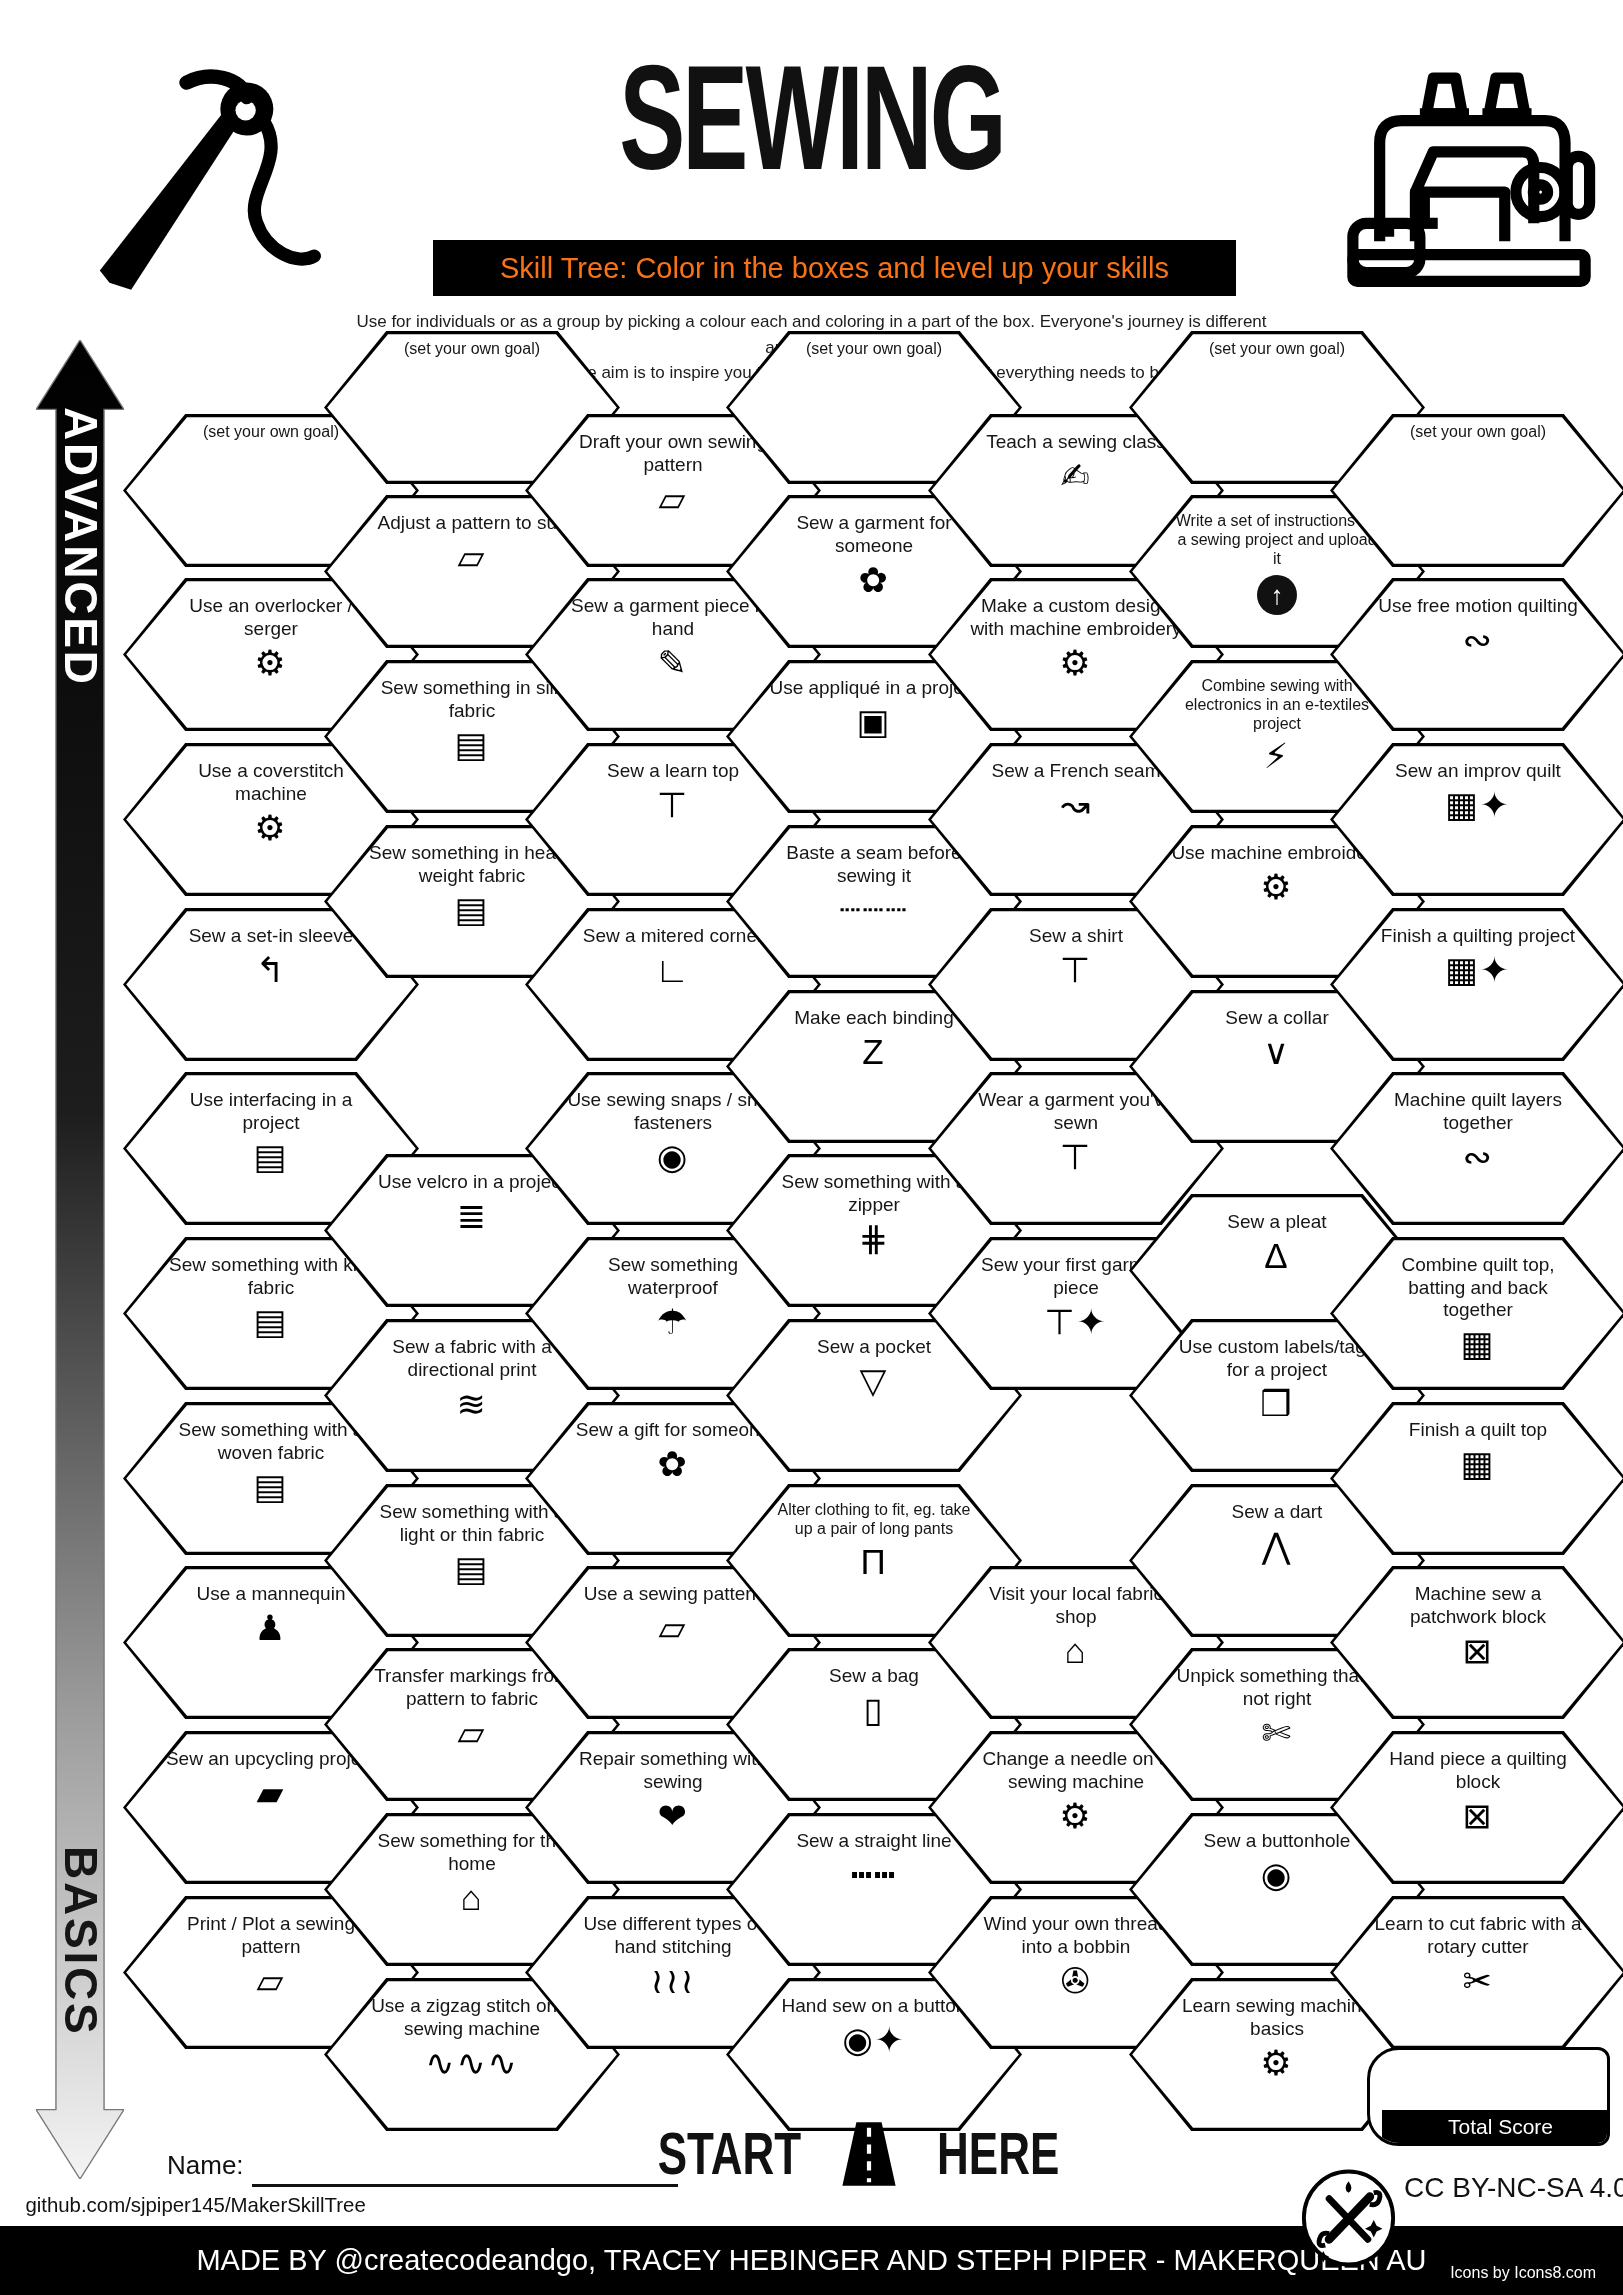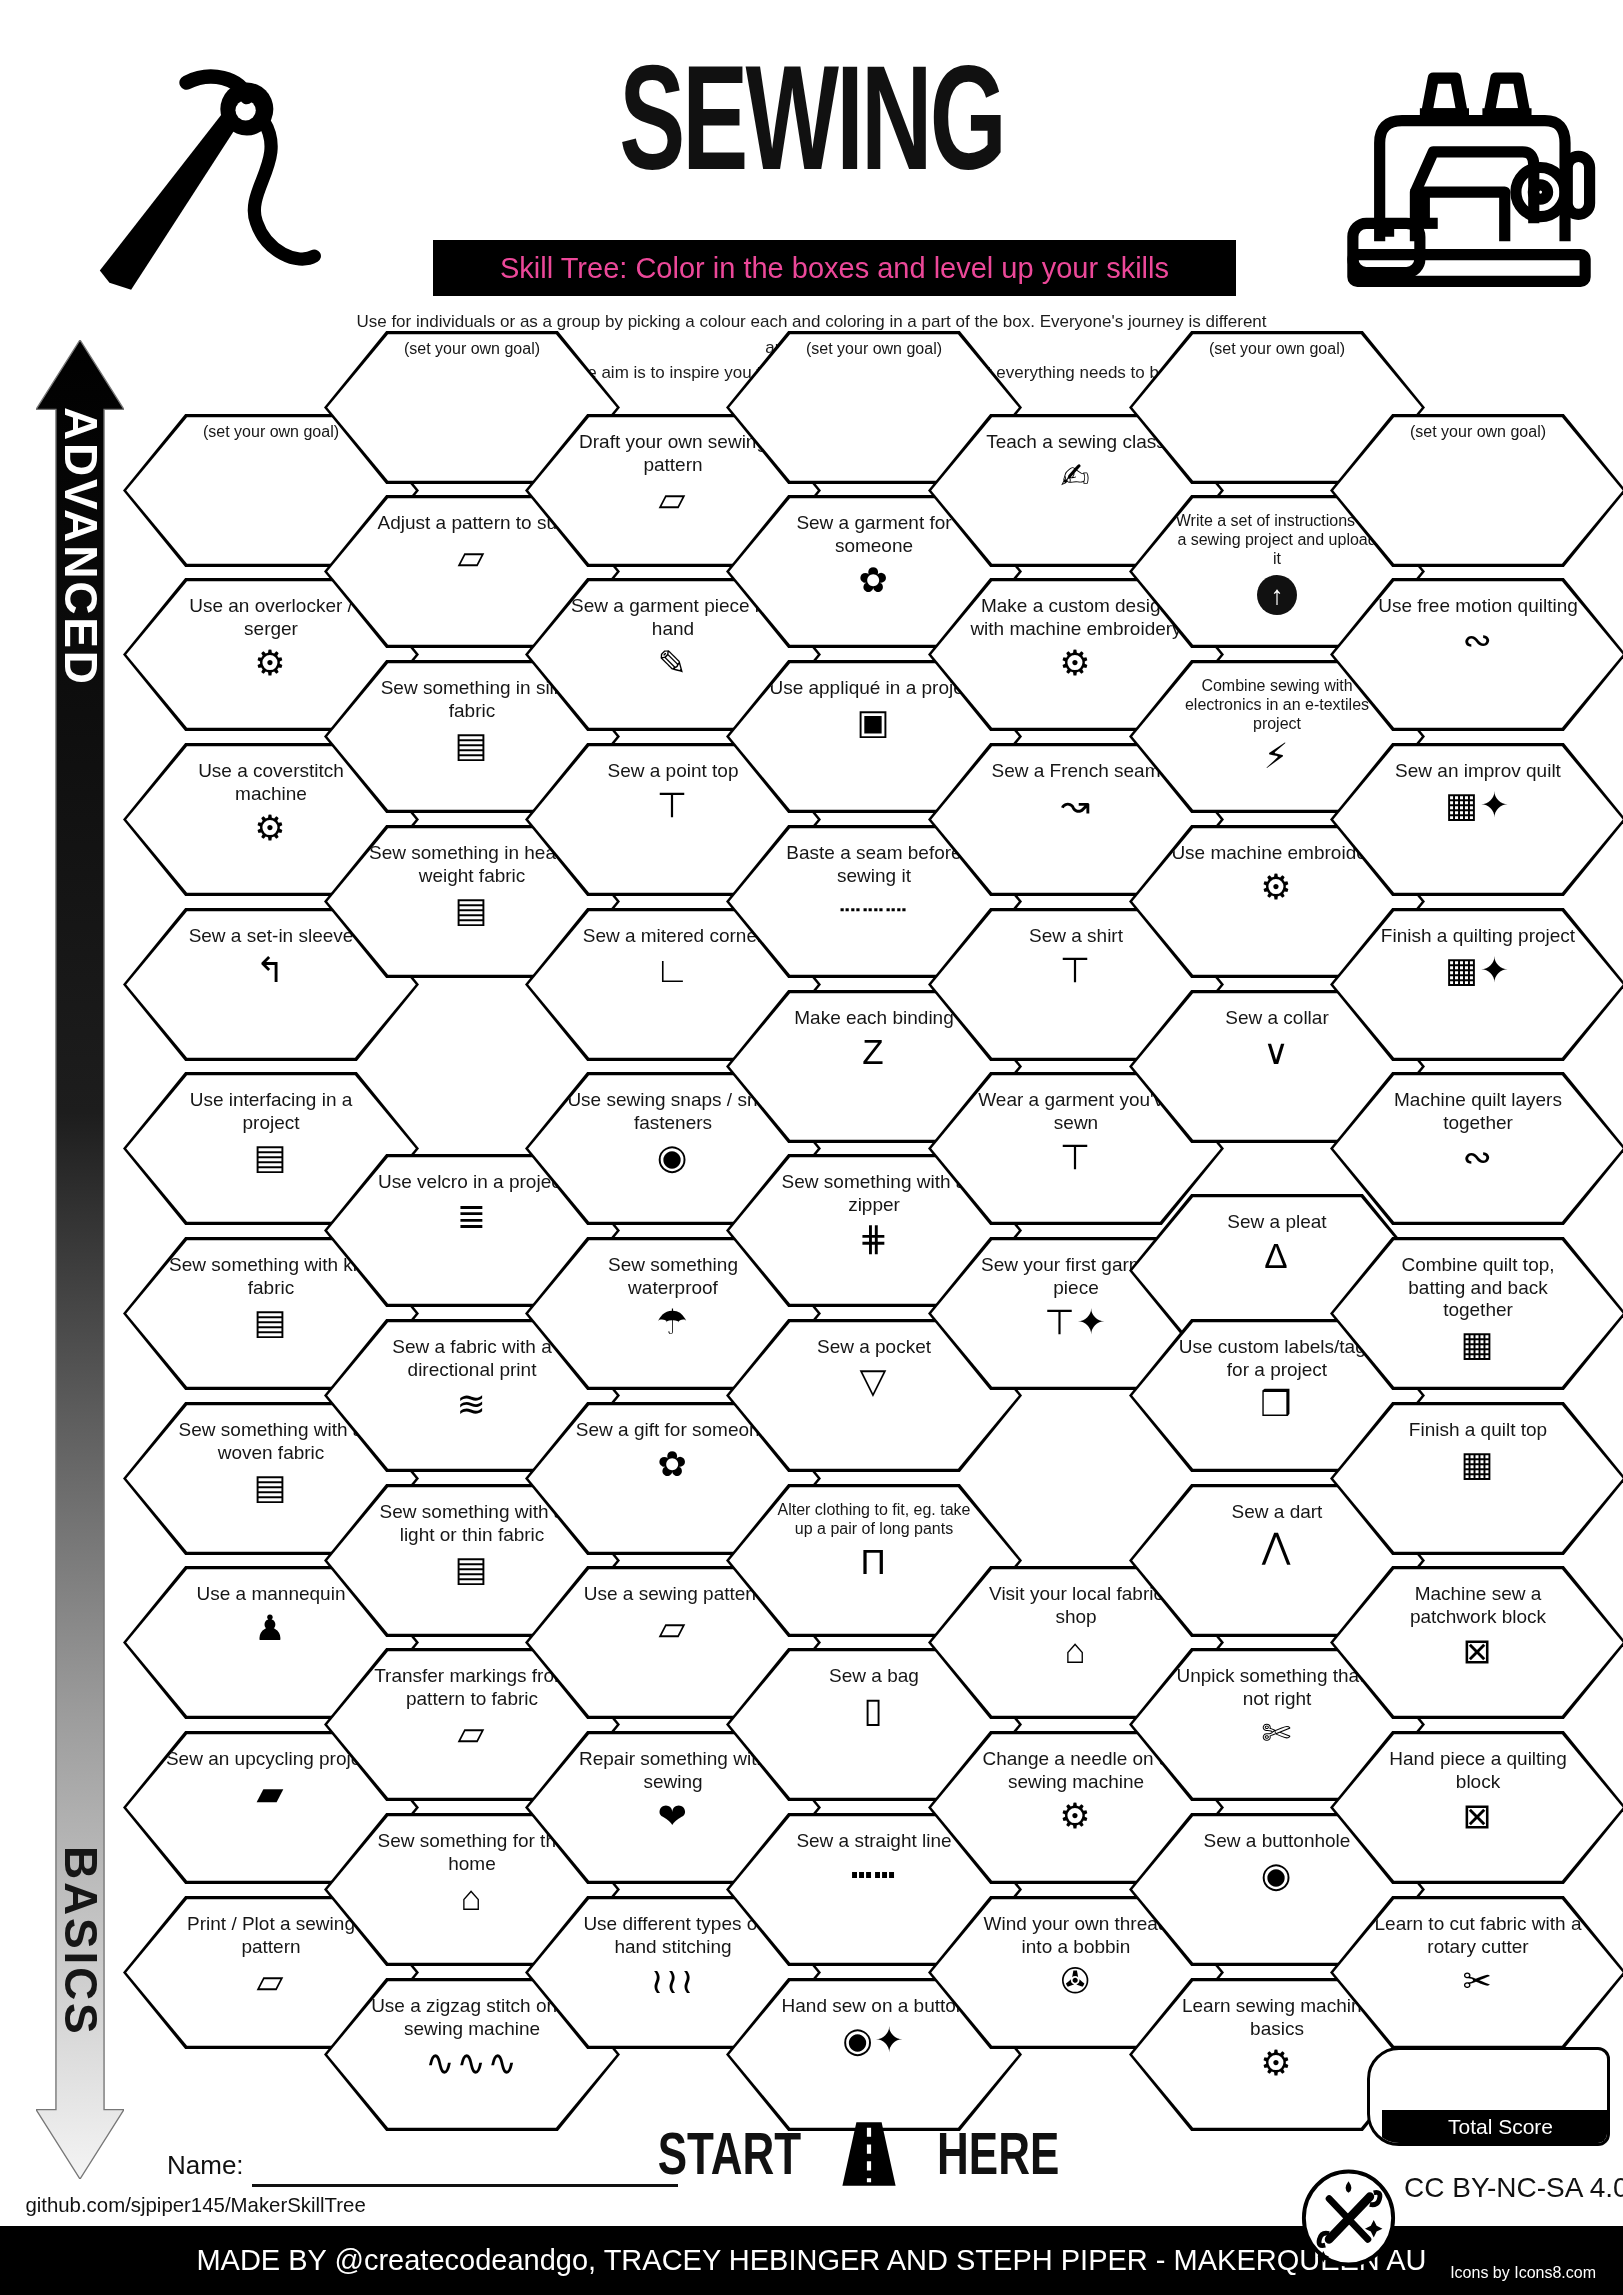--- a/index.html
+++ b/index.html
@@ -10,21 +10,21 @@
   
   .needle-wrap{position:absolute;left:95px;top:53px;width:241px;height:252px;}
   .machine-wrap{position:absolute;left:1335px;top:39px;width:268px;height:257px;}
   .title{
     position:absolute;left:0;top:32px;width:1623px;text-align:center;
     font-size:99px;font-weight:900;letter-spacing:-2.8px;
     transform:scaleY(1.5);transform-origin:top center;white-space:nowrap;
   }
   .subtitle-bar{
     position:absolute;left:433px;top:240px;width:803px;height:56px;background:#000;
-    color:#ec4899;font-size:29px;text-align:center;line-height:56px;white-space:nowrap;
+    color:#f97316;font-size:29px;text-align:center;line-height:56px;white-space:nowrap;
   }
   .description{
     position:absolute;left:349px;top:309px;width:925px;text-align:center;
     font-size:17px;line-height:1.5;color:#1c1c1c;
   }
   
   .arrow-wrap{position:absolute;left:36px;top:340px;width:88px;height:1839px;}
   .rail-label{
     position:absolute;writing-mode:vertical-rl;text-orientation:sideways;
     font-size:46px;font-weight:600;letter-spacing:2.8px;left:54px;white-space:nowrap;
@@ -327,21 +327,21 @@
     <div class="tile-inner">
       <div class="tile-content">
         <div class="tile-label">Sew a garment piece by hand</div>
         <div class="tile-icon">✎</div>
       </div>
     </div>
   </div>
     <div class="tile" style="left: 525px; top: 743px;">
     <div class="tile-inner">
       <div class="tile-content">
-        <div class="tile-label">Sew a point top</div>
+        <div class="tile-label">Sew a learn top</div>
         <div class="tile-icon">⊤</div>
       </div>
     </div>
   </div>
     <div class="tile" style="left: 525px; top: 908px;">
     <div class="tile-inner">
       <div class="tile-content">
         <div class="tile-label">Sew a mitered corner</div>
         <div class="tile-icon">∟</div>
       </div>

